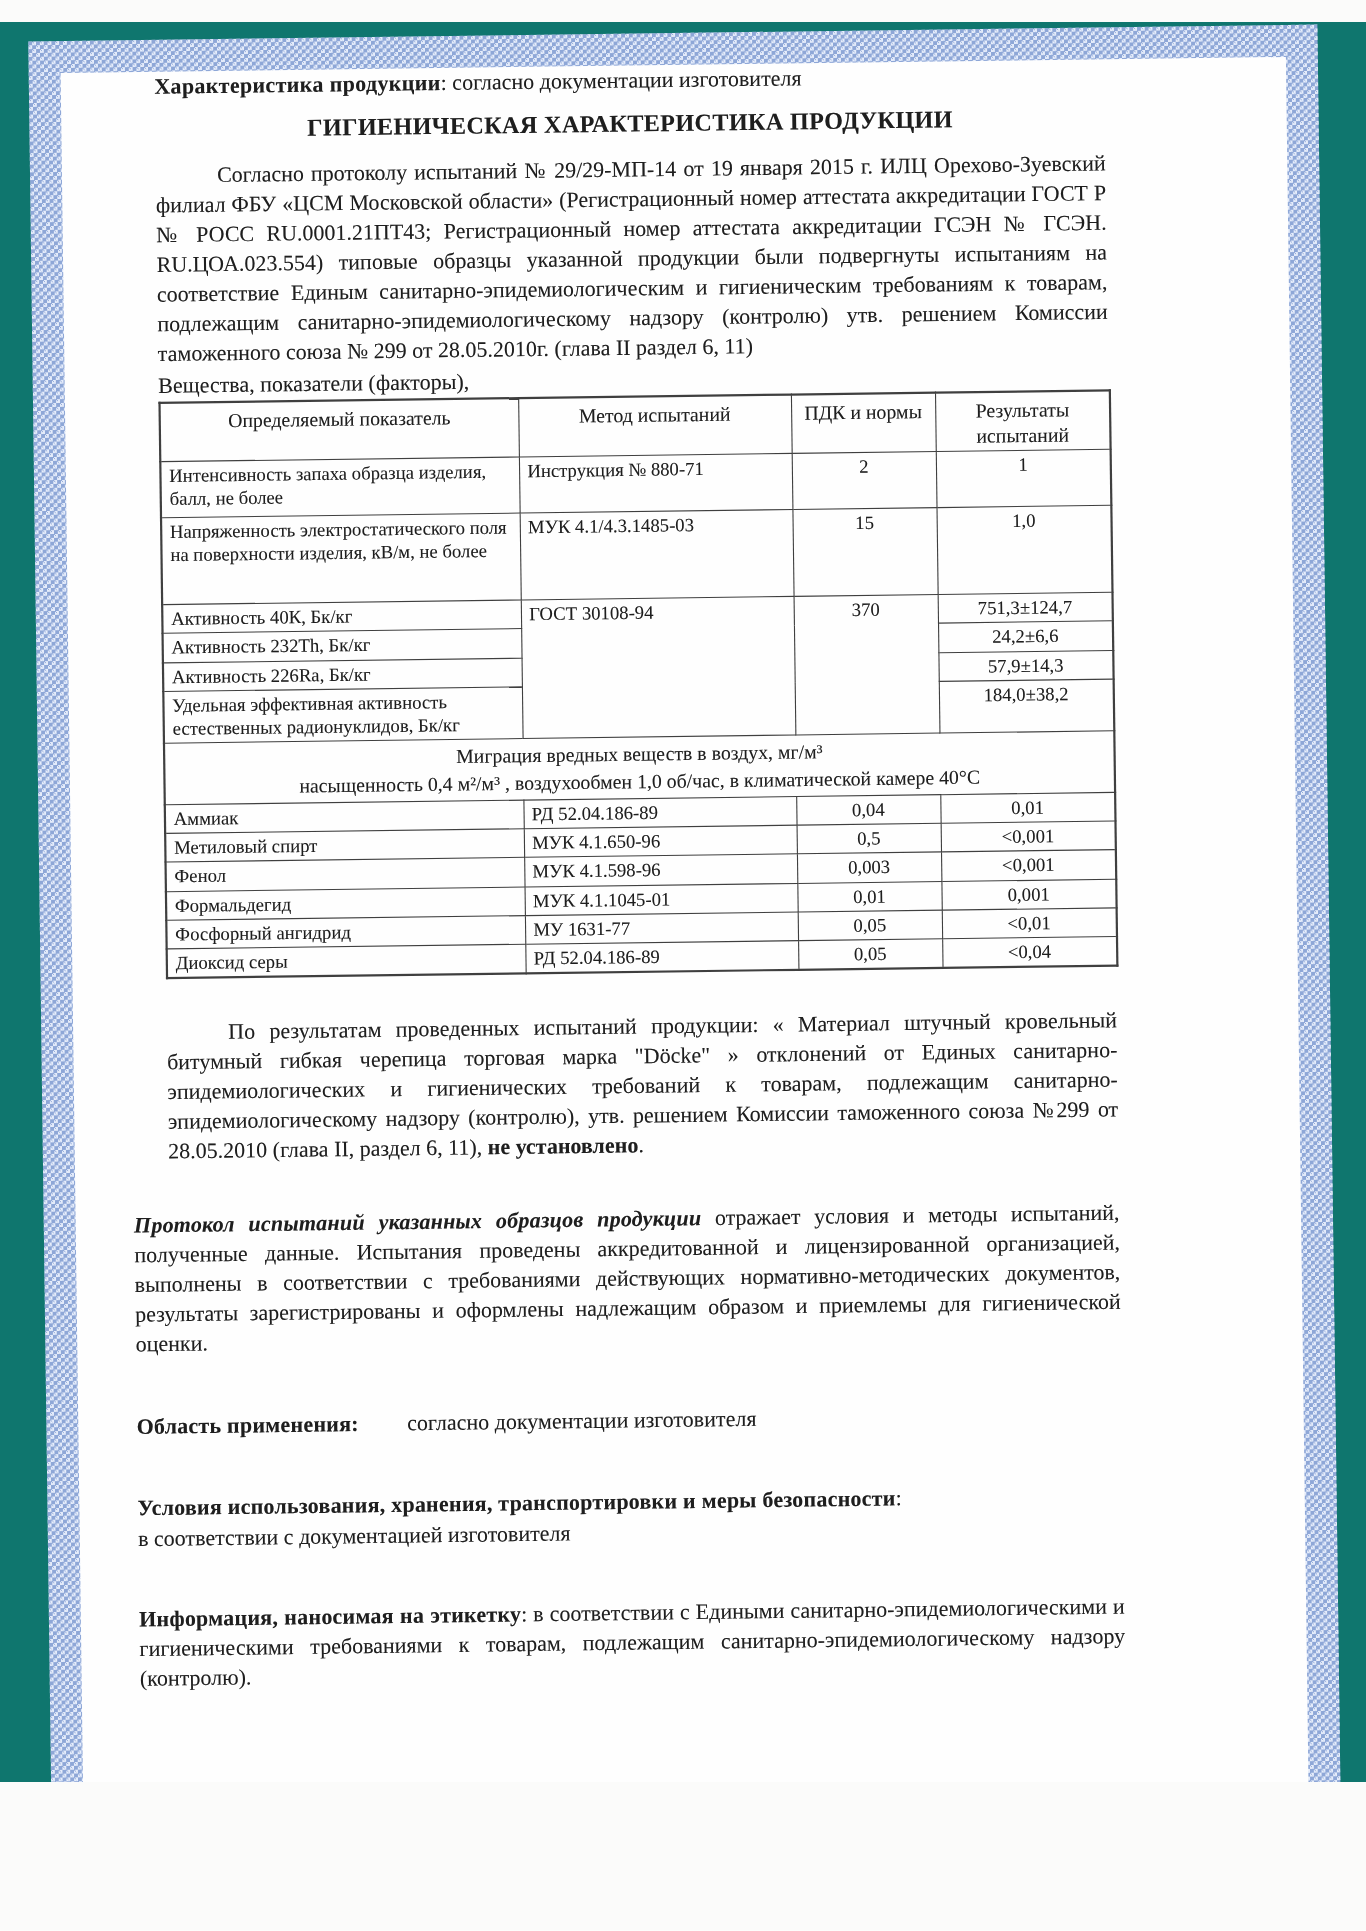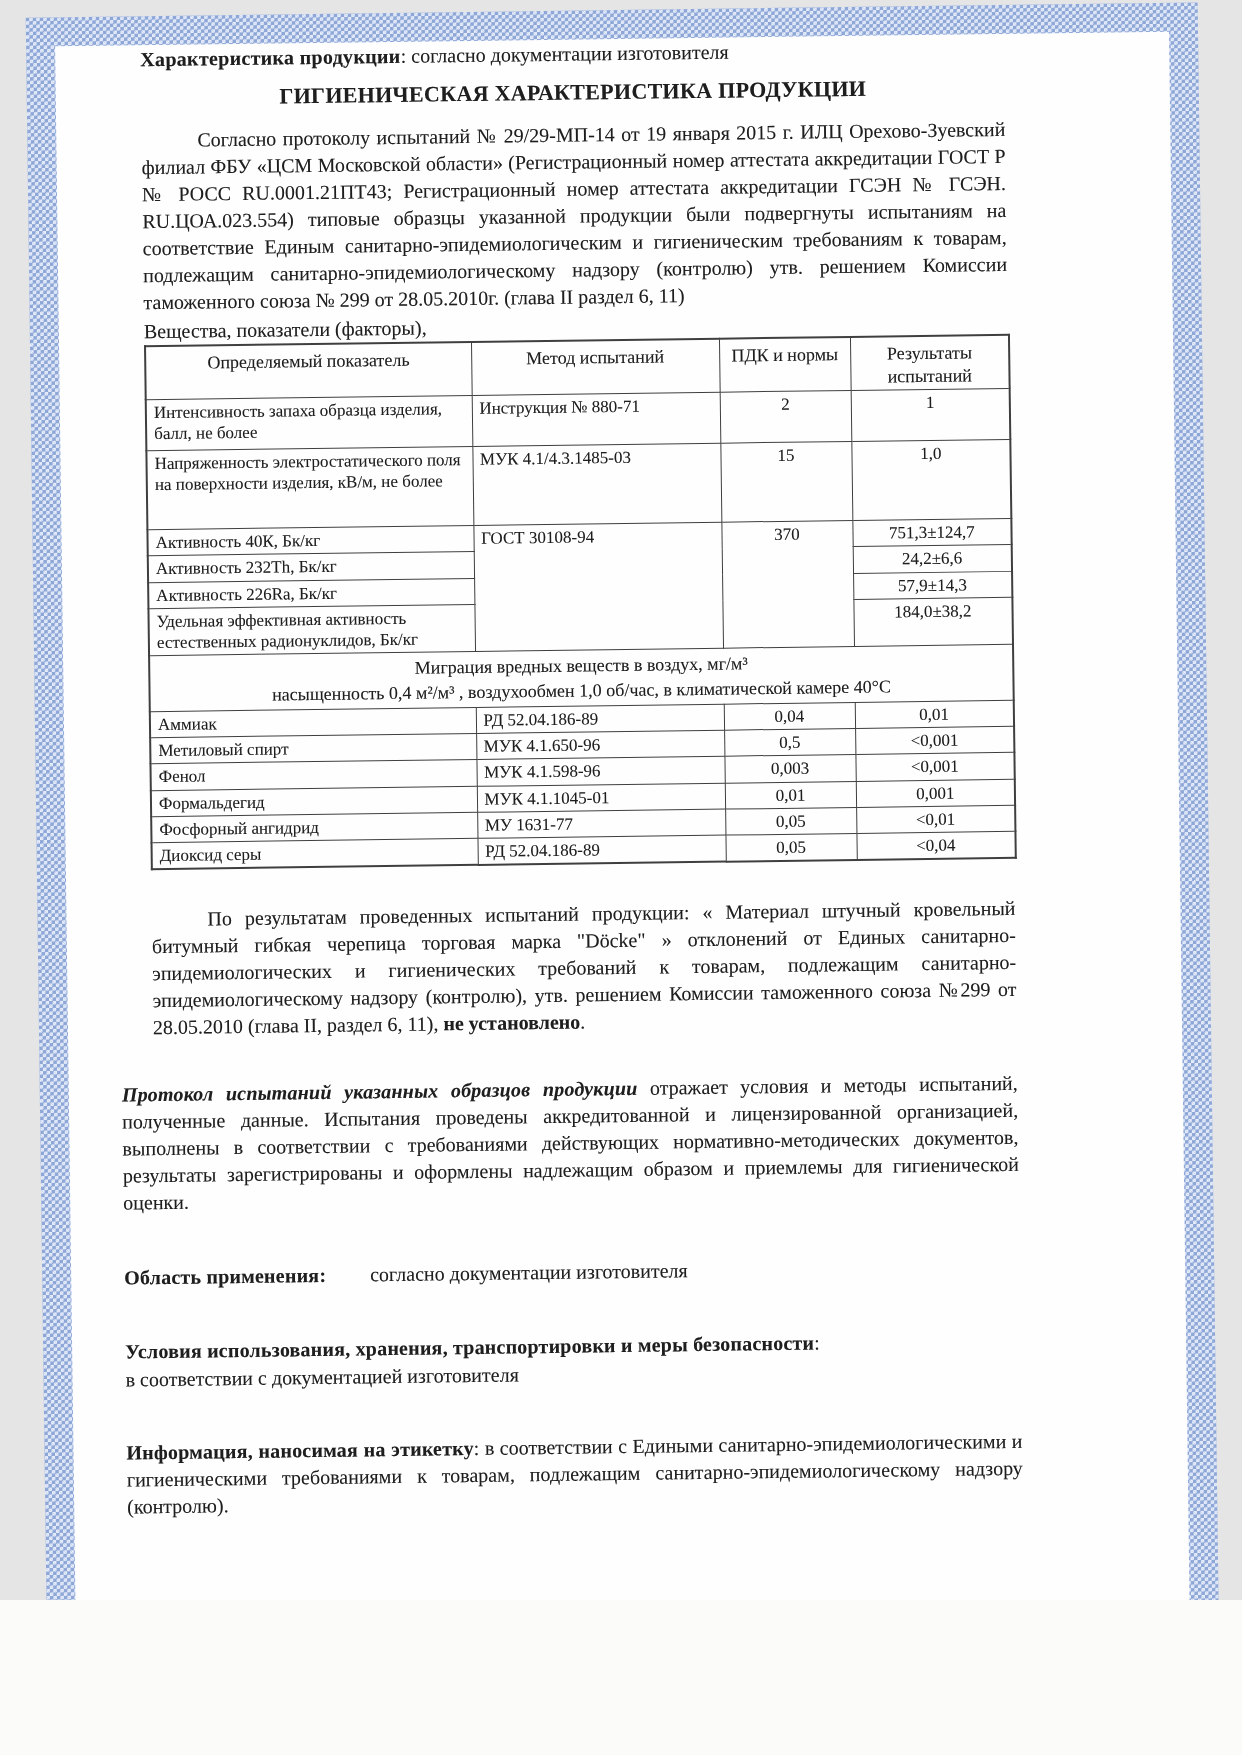--- a/index.html
+++ b/index.html
@@ -2,21 +2,21 @@
 <html lang="ru" style="--border_blue: #8ea7d7; --border_check: #e6edfb; --table_line: #3f3f3f; --text: #1e1e1e;"><head>
 <meta charset="utf-8">
 <style>
   html,body{margin:0;padding:0;}
   body{
     width:1242px;height:1755px;
     background:#fbfbfa;
     font-family:"Liberation Serif","DejaVu Serif",serif;
     color:var(--text,#1e1e1e);
   }
-  .sheet{position:relative;width:1242px;height:1600px;overflow:hidden;background:#e5e5e5;}
+  .sheet{position:relative;width:1242px;height:1600px;overflow:hidden;background:#0f766e;margin-top:20px;}
   .scan{position:absolute;inset:0;transform:rotate(-0.75deg);}
   
   .frame{
     position:absolute;left:36px;top:10px;width:1172px;height:1716px;
     background-color:var(--border_blue,#8ca5d6);
     background-image:
       linear-gradient(45deg,var(--border_check,#e3eafa) 25%,transparent 25%,transparent 75%,var(--border_check,#e3eafa) 75%),
       linear-gradient(45deg,var(--border_check,#e3eafa) 25%,transparent 25%,transparent 75%,var(--border_check,#e3eafa) 75%);
     background-size:7px 7px;
     background-position:0 0,3.5px 3.5px;

